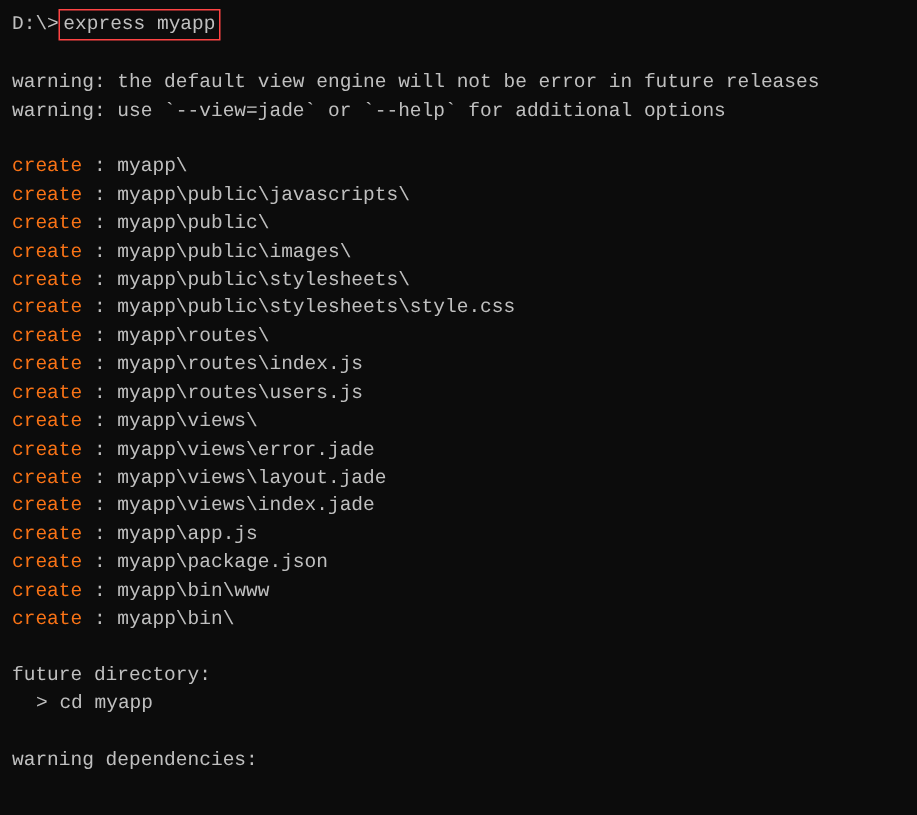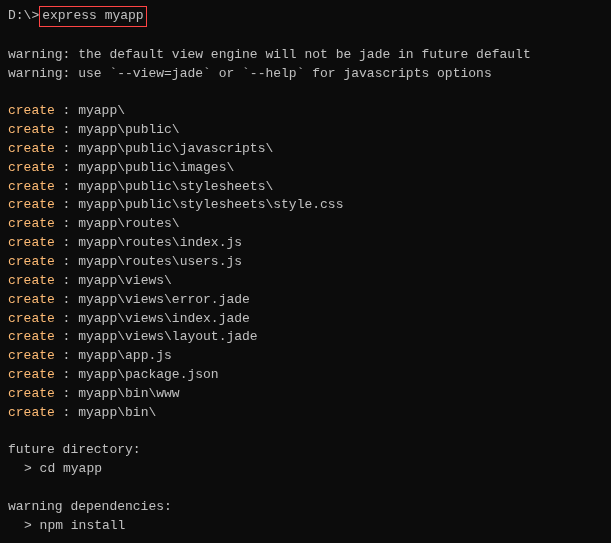--- a/index.html
+++ b/index.html
@@ -30,61 +30,60 @@
     }
     .prompt-text {
       color: #c0c0c0;
     }
     .command-box {
       border: 1px solid #ff4444;
       padding: 0 2px;
       color: #c0c0c0;
       display: inline;
     }
-    .cyan { color: #fdba74; }
+    .cyan { color: #f97316; }
     .indent { padding-left: 16px; }
   </style>
 </head>
 <body>
 
 <div class="terminal">
 
   <div class="prompt-line">
     <span class="prompt-text">D:\&gt;</span>
       <span class="command-box">express myapp</span>
   </div>
 
   <div class="line">&nbsp;</div>
-  <div class="line">warning: the default view engine will not be jade in future default</div>
-  <div class="line">warning: use `--view=jade` or `--help` for javascripts options</div>
+  <div class="line">warning: the default view engine will not be error in future releases</div>
+  <div class="line">warning: use `--view=jade` or `--help` for additional options</div>
   <div class="line">&nbsp;</div>
 
   <div class="line"><span class="cyan">create</span> : myapp\</div>
+  <div class="line"><span class="cyan">create</span> : myapp\public\javascripts\</div>
   <div class="line"><span class="cyan">create</span> : myapp\public\</div>
-  <div class="line"><span class="cyan">create</span> : myapp\public\javascripts\</div>
   <div class="line"><span class="cyan">create</span> : myapp\public\images\</div>
   <div class="line"><span class="cyan">create</span> : myapp\public\stylesheets\</div>
   <div class="line"><span class="cyan">create</span> : myapp\public\stylesheets\style.css</div>
   <div class="line"><span class="cyan">create</span> : myapp\routes\</div>
   <div class="line"><span class="cyan">create</span> : myapp\routes\index.js</div>
   <div class="line"><span class="cyan">create</span> : myapp\routes\users.js</div>
   <div class="line"><span class="cyan">create</span> : myapp\views\</div>
   <div class="line"><span class="cyan">create</span> : myapp\views\error.jade</div>
+  <div class="line"><span class="cyan">create</span> : myapp\views\layout.jade</div>
   <div class="line"><span class="cyan">create</span> : myapp\views\index.jade</div>
-  <div class="line"><span class="cyan">create</span> : myapp\views\layout.jade</div>
   <div class="line"><span class="cyan">create</span> : myapp\app.js</div>
   <div class="line"><span class="cyan">create</span> : myapp\package.json</div>
   <div class="line"><span class="cyan">create</span> : myapp\bin\www</div>
   <div class="line"><span class="cyan">create</span> : myapp\bin\</div>
 
   <div class="line">&nbsp;</div>
 
   <div class="line">future directory:</div>
   <div class="line indent">&gt; cd myapp</div>
 
   <div class="line">&nbsp;</div>
 
   <div class="line">warning dependencies:</div>
-  <div class="line indent">&gt; npm install</div>
 
   <div class="line">&nbsp;</div>
 
 </div>
 
 </body></html>

